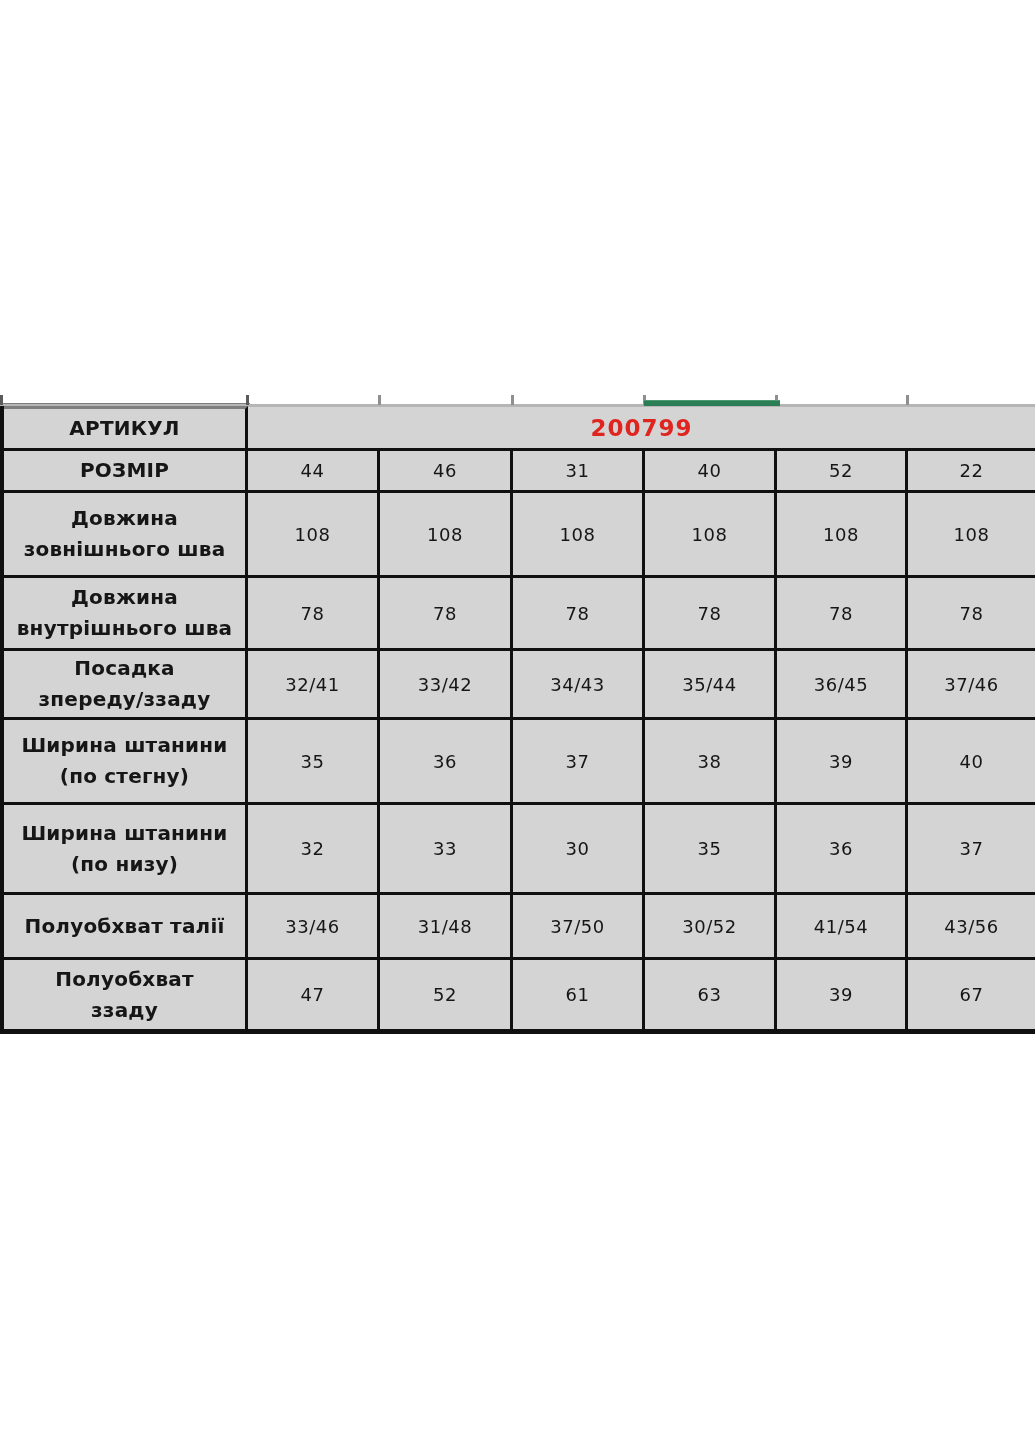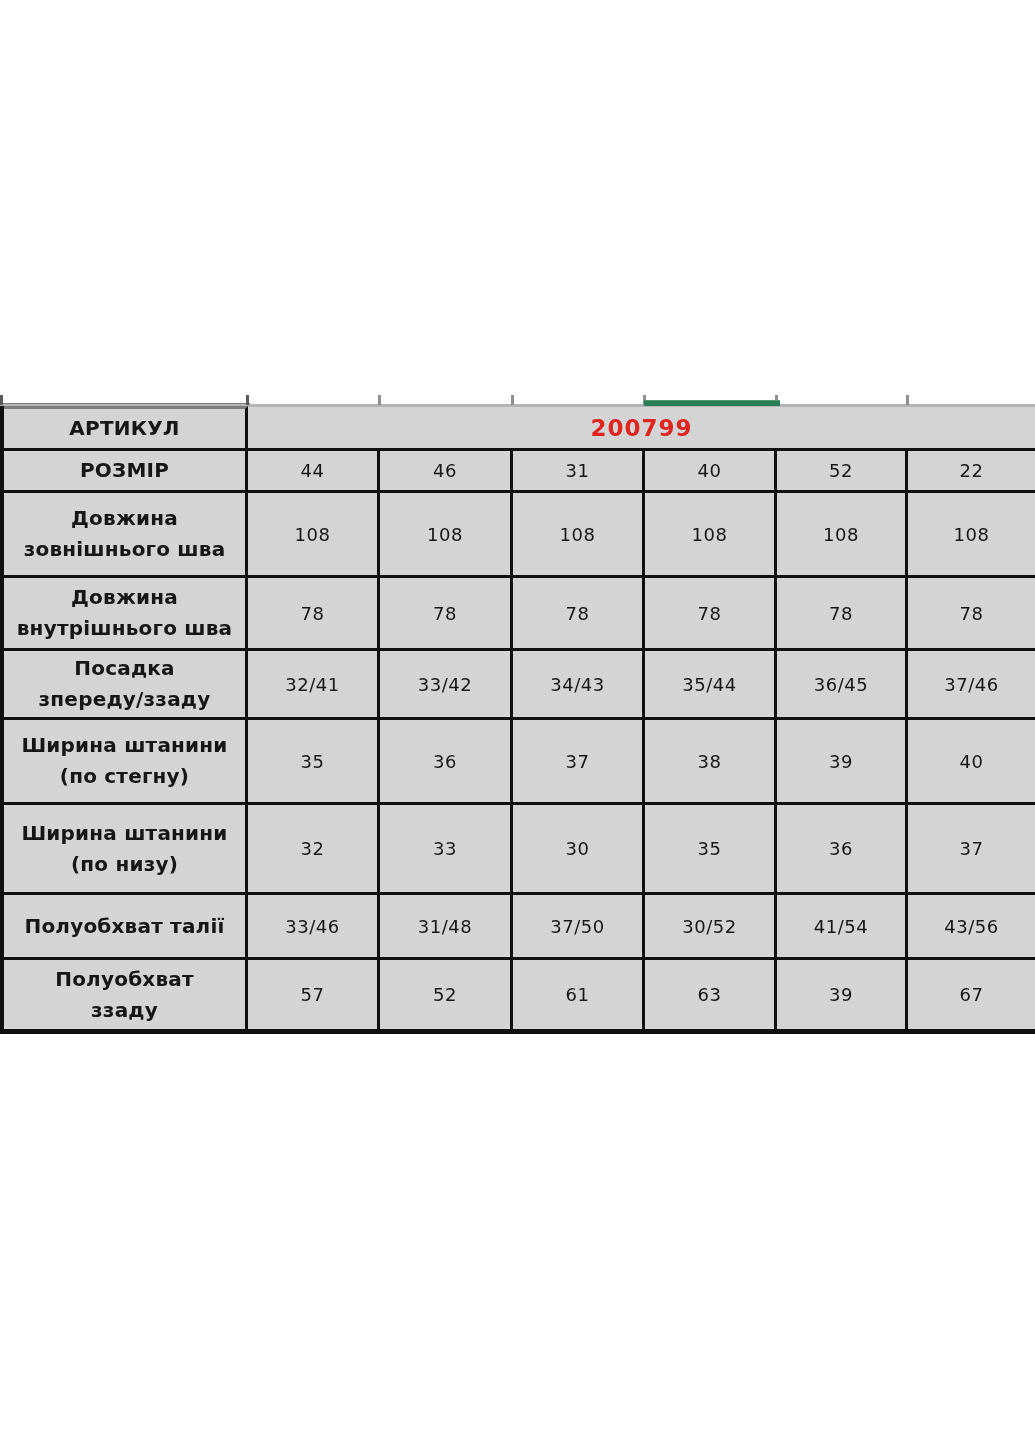--- a/index.html
+++ b/index.html
@@ -269,21 +269,21 @@
           <span class="num-text">43/56</span>
         </div>
     </div>
 
     <div class="row">
       <div class="cell">
         <span class="label-text">Полуобхват
 ззаду</span>
       </div>
       <div class="cell">
-          <span class="num-text">57</span>
+          <span class="num-text">47</span>
         </div>
       <div class="cell">
           <span class="num-text">52</span>
         </div>
       <div class="cell">
           <span class="num-text">61</span>
         </div>
       <div class="cell">
           <span class="num-text">63</span>
         </div>

